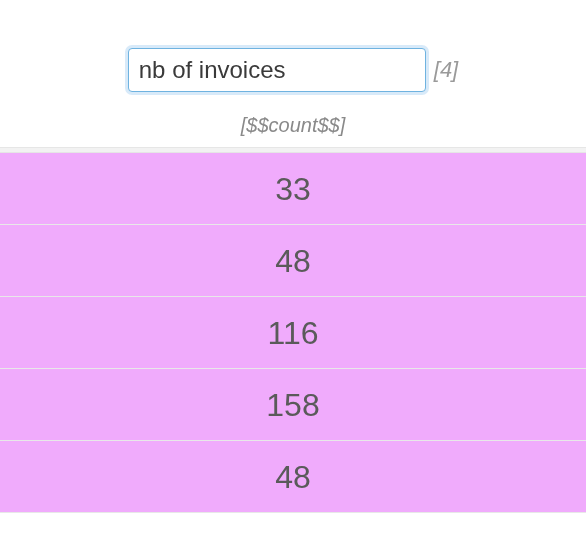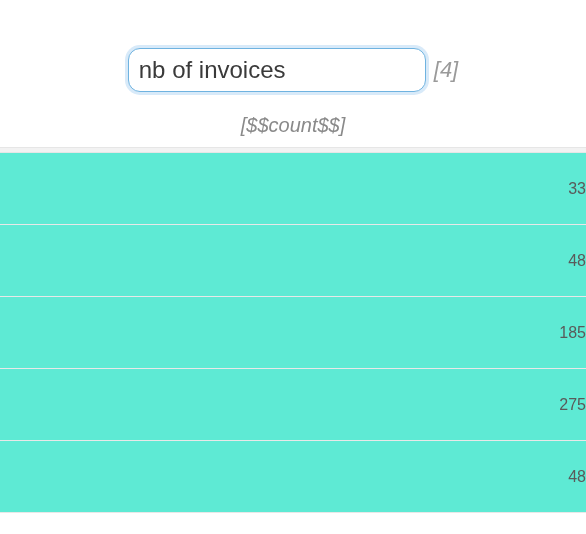--- a/index.html
+++ b/index.html
@@ -23,21 +23,21 @@
   }
   .title-input {
     width: 298px;
     height: 44px;
     padding: 4px 10px;
     font-size: 24px;
     font-weight: 400;
     color: #3a3a3a;
     background: #fff;
     border: 1px solid #6fb3e0;
-    border-radius: 12px;
+    border-radius: 4px;
     outline: none;
     box-shadow: 0 0 0 3px rgba(100,170,230,0.25);
     text-align: left;
     font-family: inherit;
   }
   .title-input::selection { background:#b3d7ff; }
   .index-tag {
     color: #9a9a9a;
     font-style: italic;
     font-size: 22px;
@@ -50,38 +50,38 @@
   }
   .divider-thick {
     height: 6px;
     background: #f2f2f2;
     border-top: 1px solid #e6e6e6;
     border-bottom: 1px solid #e6e6e6;
   }
   .row {
     height: 72px;
     line-height: 72px;
-    text-align: right;
-    font-size: 16px;
+    text-align: center;
+    font-size: 32px;
     color: #5a5a5a;
     border-bottom: 1px solid #e8e8e8;
-    background: #5eead4;
+    background: #f0abfc;
   }
   .row:first-of-type { border-top: none; }
 </style>
 </head>
 <body>
 
 <div class="header-area">
   <div class="title-row">
     <input class="title-input" type="text" value="nb of invoices" style="">
     <span class="index-tag">[4]</span>
   </div>
   <div class="sub-tag">[$$count$$]</div>
 </div>
 
 <div class="divider-thick"></div>
 
 <div class="row">33</div>
 <div class="row">48</div>
-<div class="row">185</div>
-<div class="row">275</div>
+<div class="row">116</div>
+<div class="row">158</div>
 <div class="row">48</div>
 
 </body></html>

